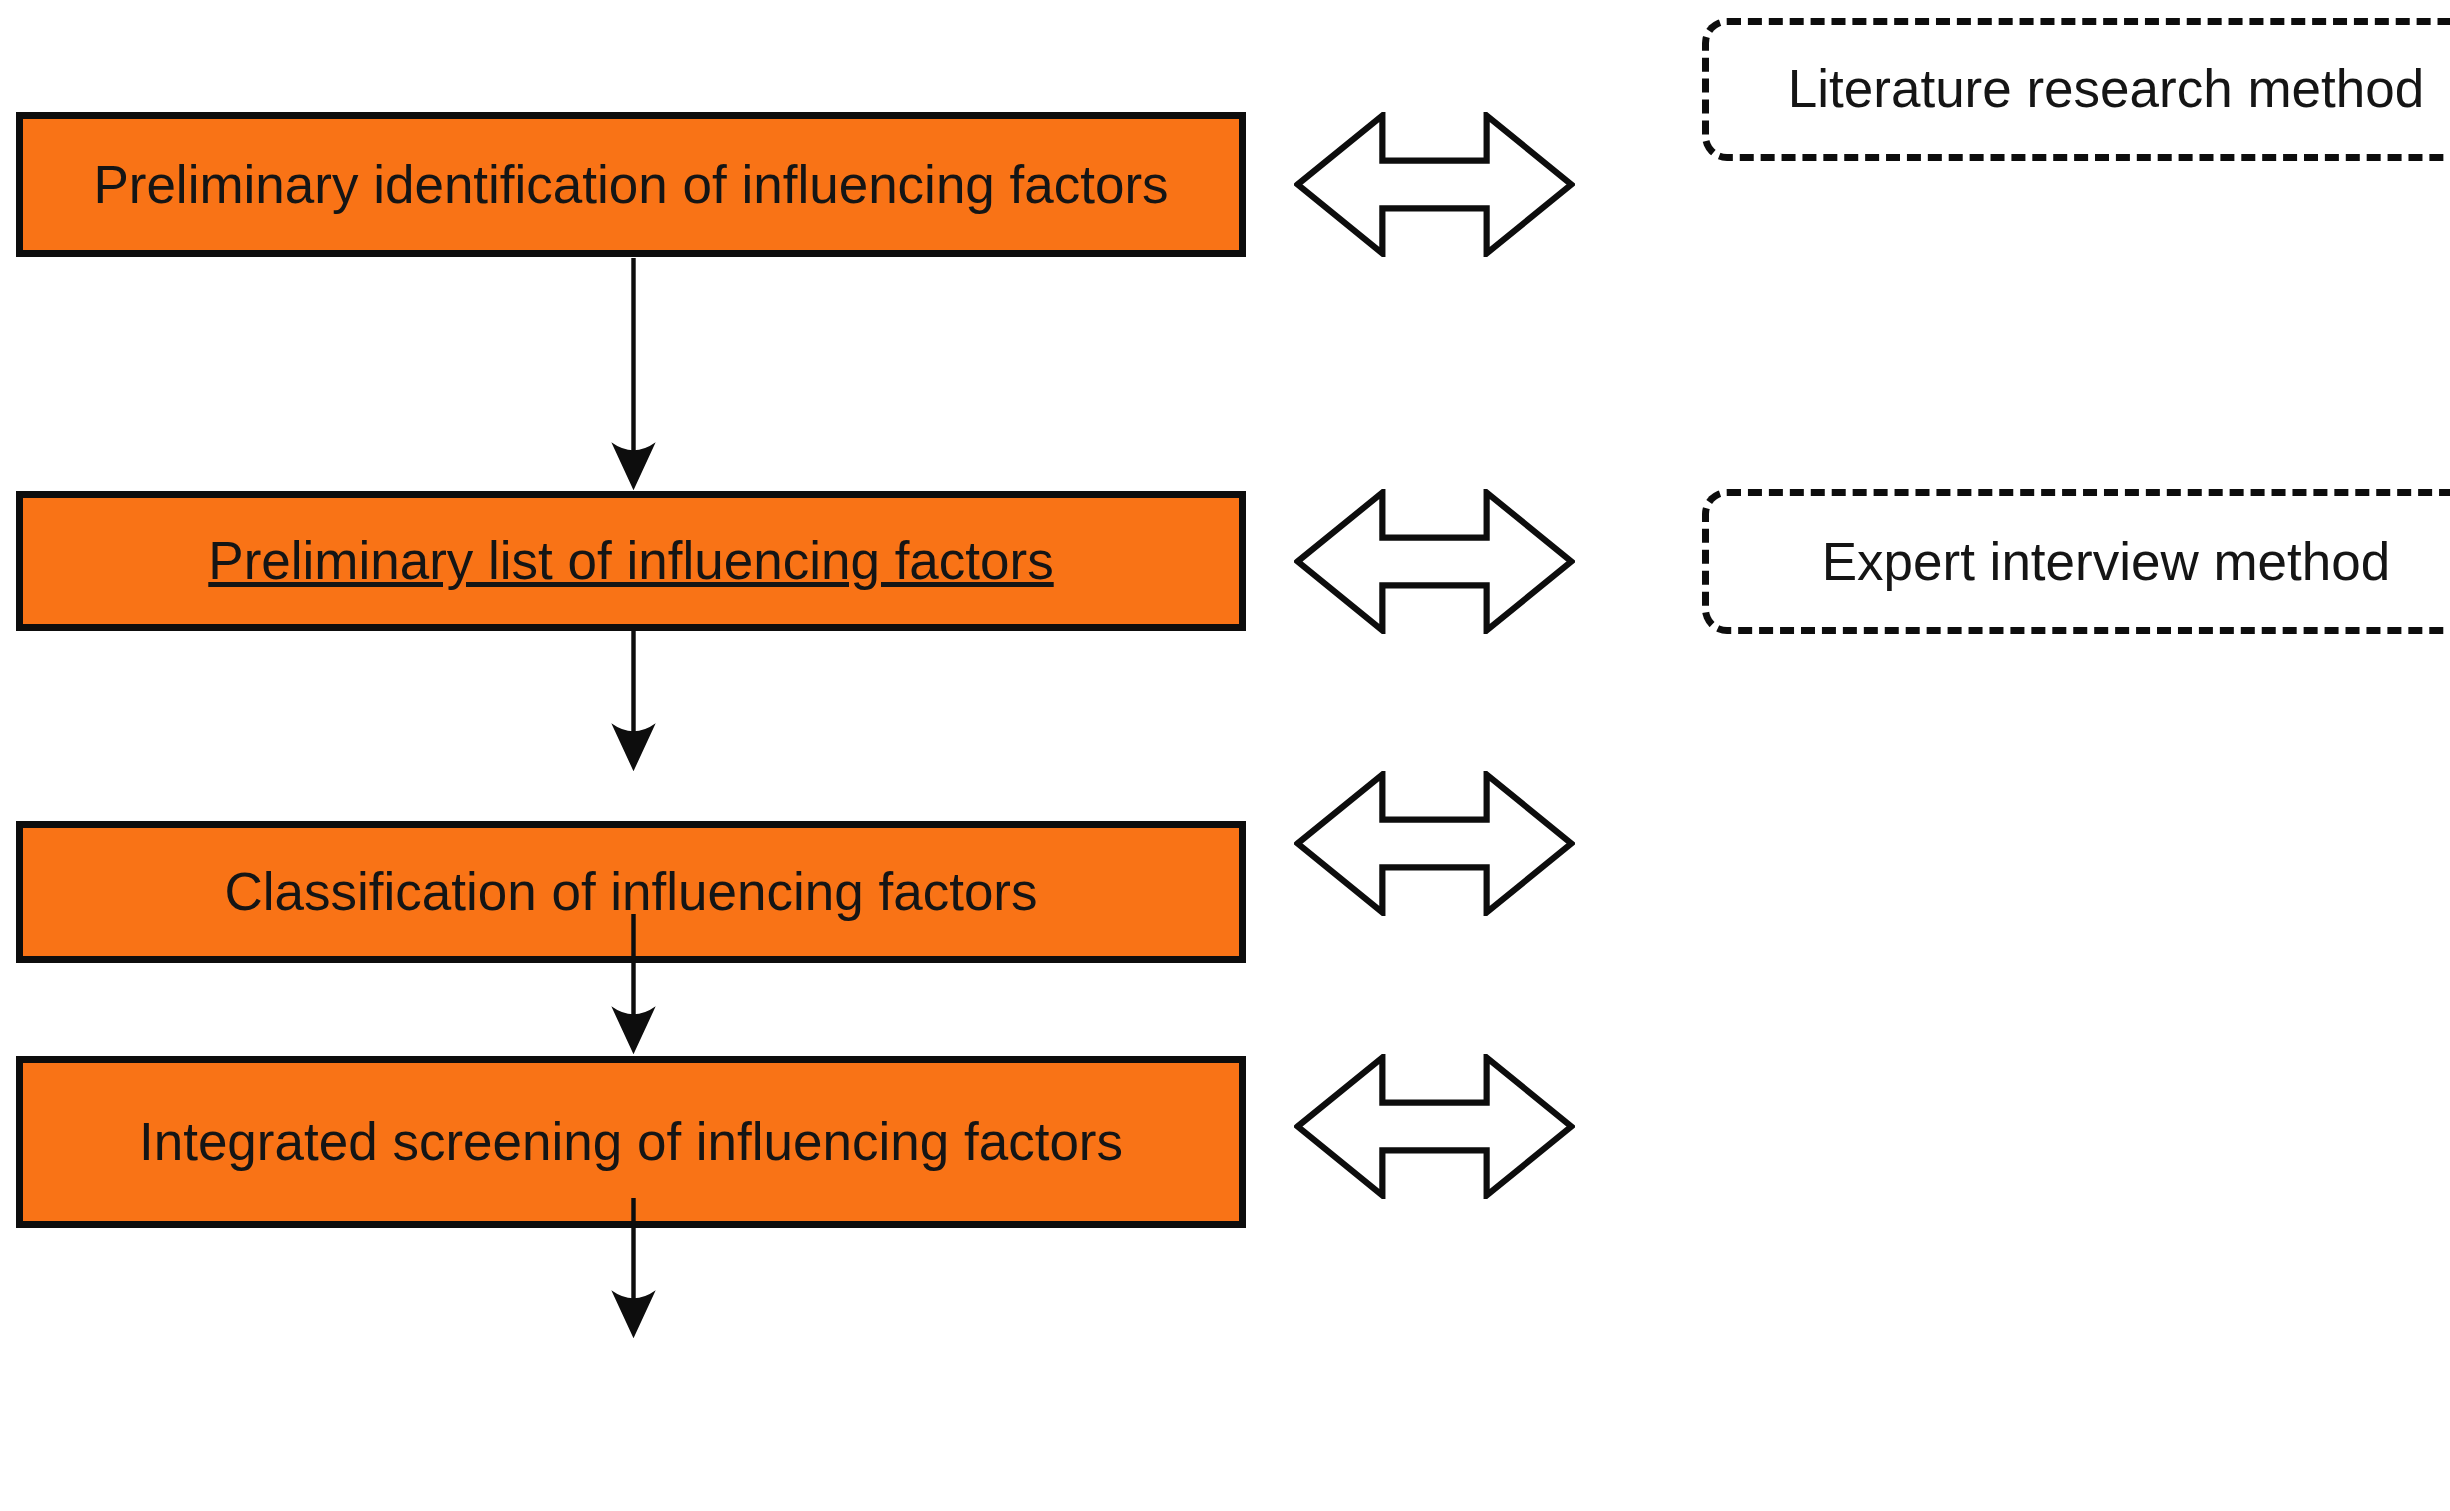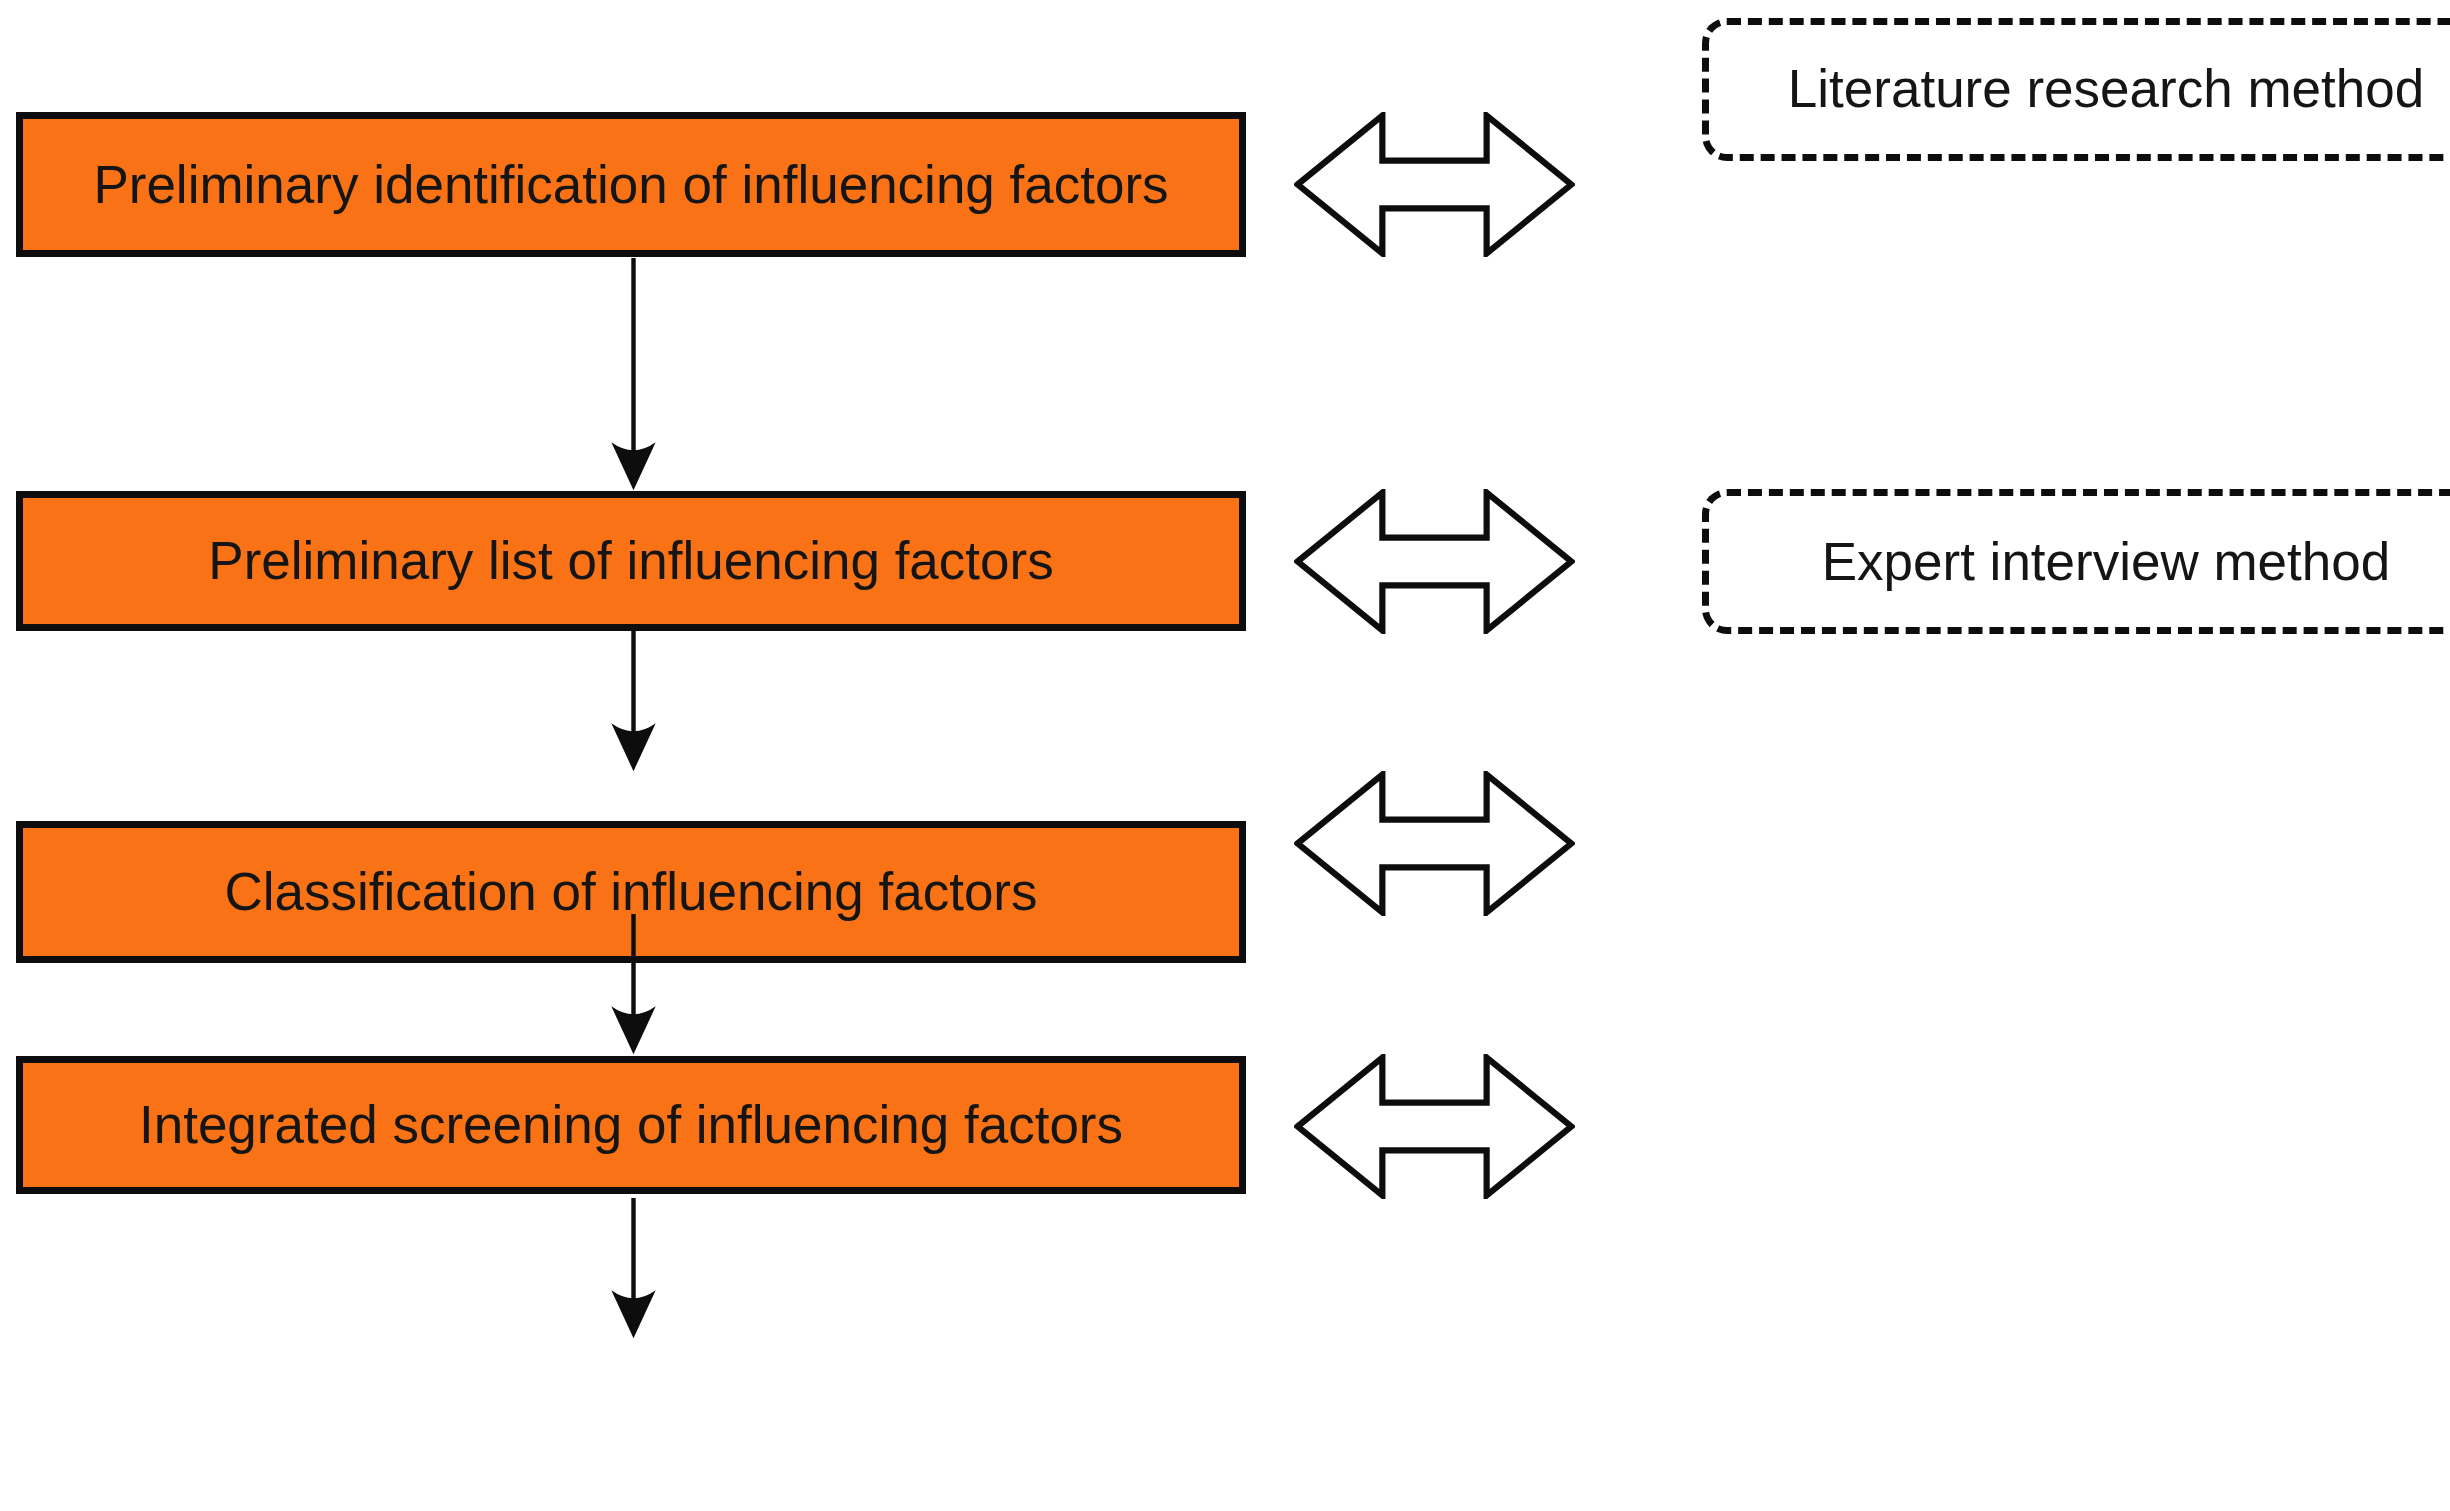--- a/index.html
+++ b/index.html
@@ -54,29 +54,29 @@
 </style>
 </head>
 <body>
 
 <div class="canvas">
 
   <div class="flow-box" style="top:112px; height:145px;">
     <span class="label wrap-wide">Preliminary identification of influencing factors</span>
   </div>
 
-  <div class="flow-box" style="top:491px; height:140px;">
+  <div class="flow-box" style="top:491px; height:140px;text-decoration:underline;">
     <span class="label">Preliminary list of influencing factors</span>
   </div>
 
   <div class="flow-box" style="top:773px; height:142px;margin-top:48px;">
     <span class="label">Classification of influencing factors</span>
   </div>
 
-  <div class="flow-box" style="top:1056px; height:138px;">
+  <div class="flow-box" style="top:1056px; height:172px;">
     <span class="label">Integrated screening of influencing factors</span>
   </div>
 
 
   <div class="arrow" style="left:605px; top:258px; width:57px; height:234px;">
     <svg viewBox="0 0 64 264" xmlns="http://www.w3.org/2000/svg" aria-hidden="true">
       <line x1="32" y1="0" x2="32" y2="226" stroke="#0d0d0d" stroke-width="5"></line>
       <path d="M32 262 L7 208 Q32 226 57 208 Z" fill="#0d0d0d"></path>
     </svg>
   </div>

